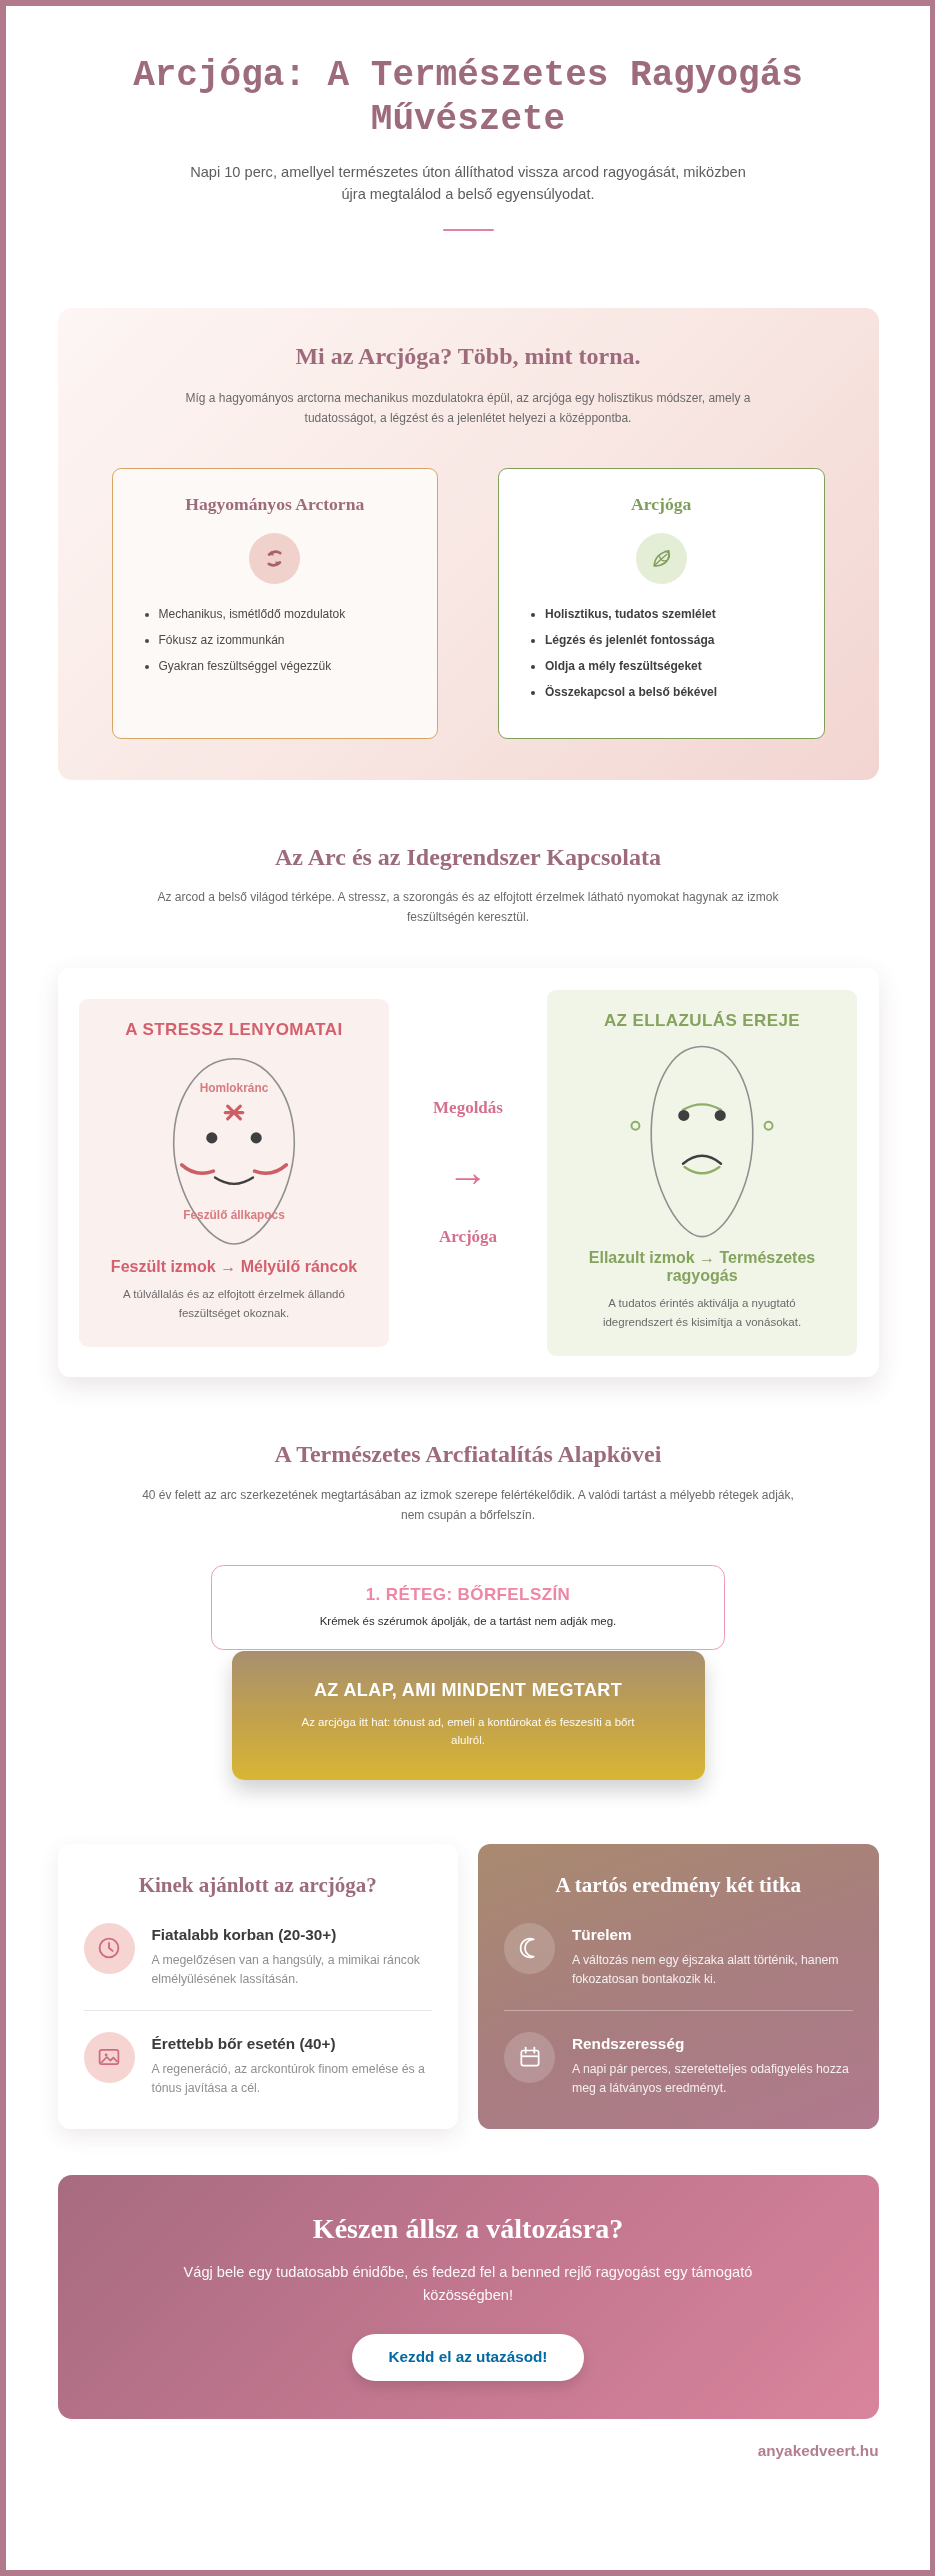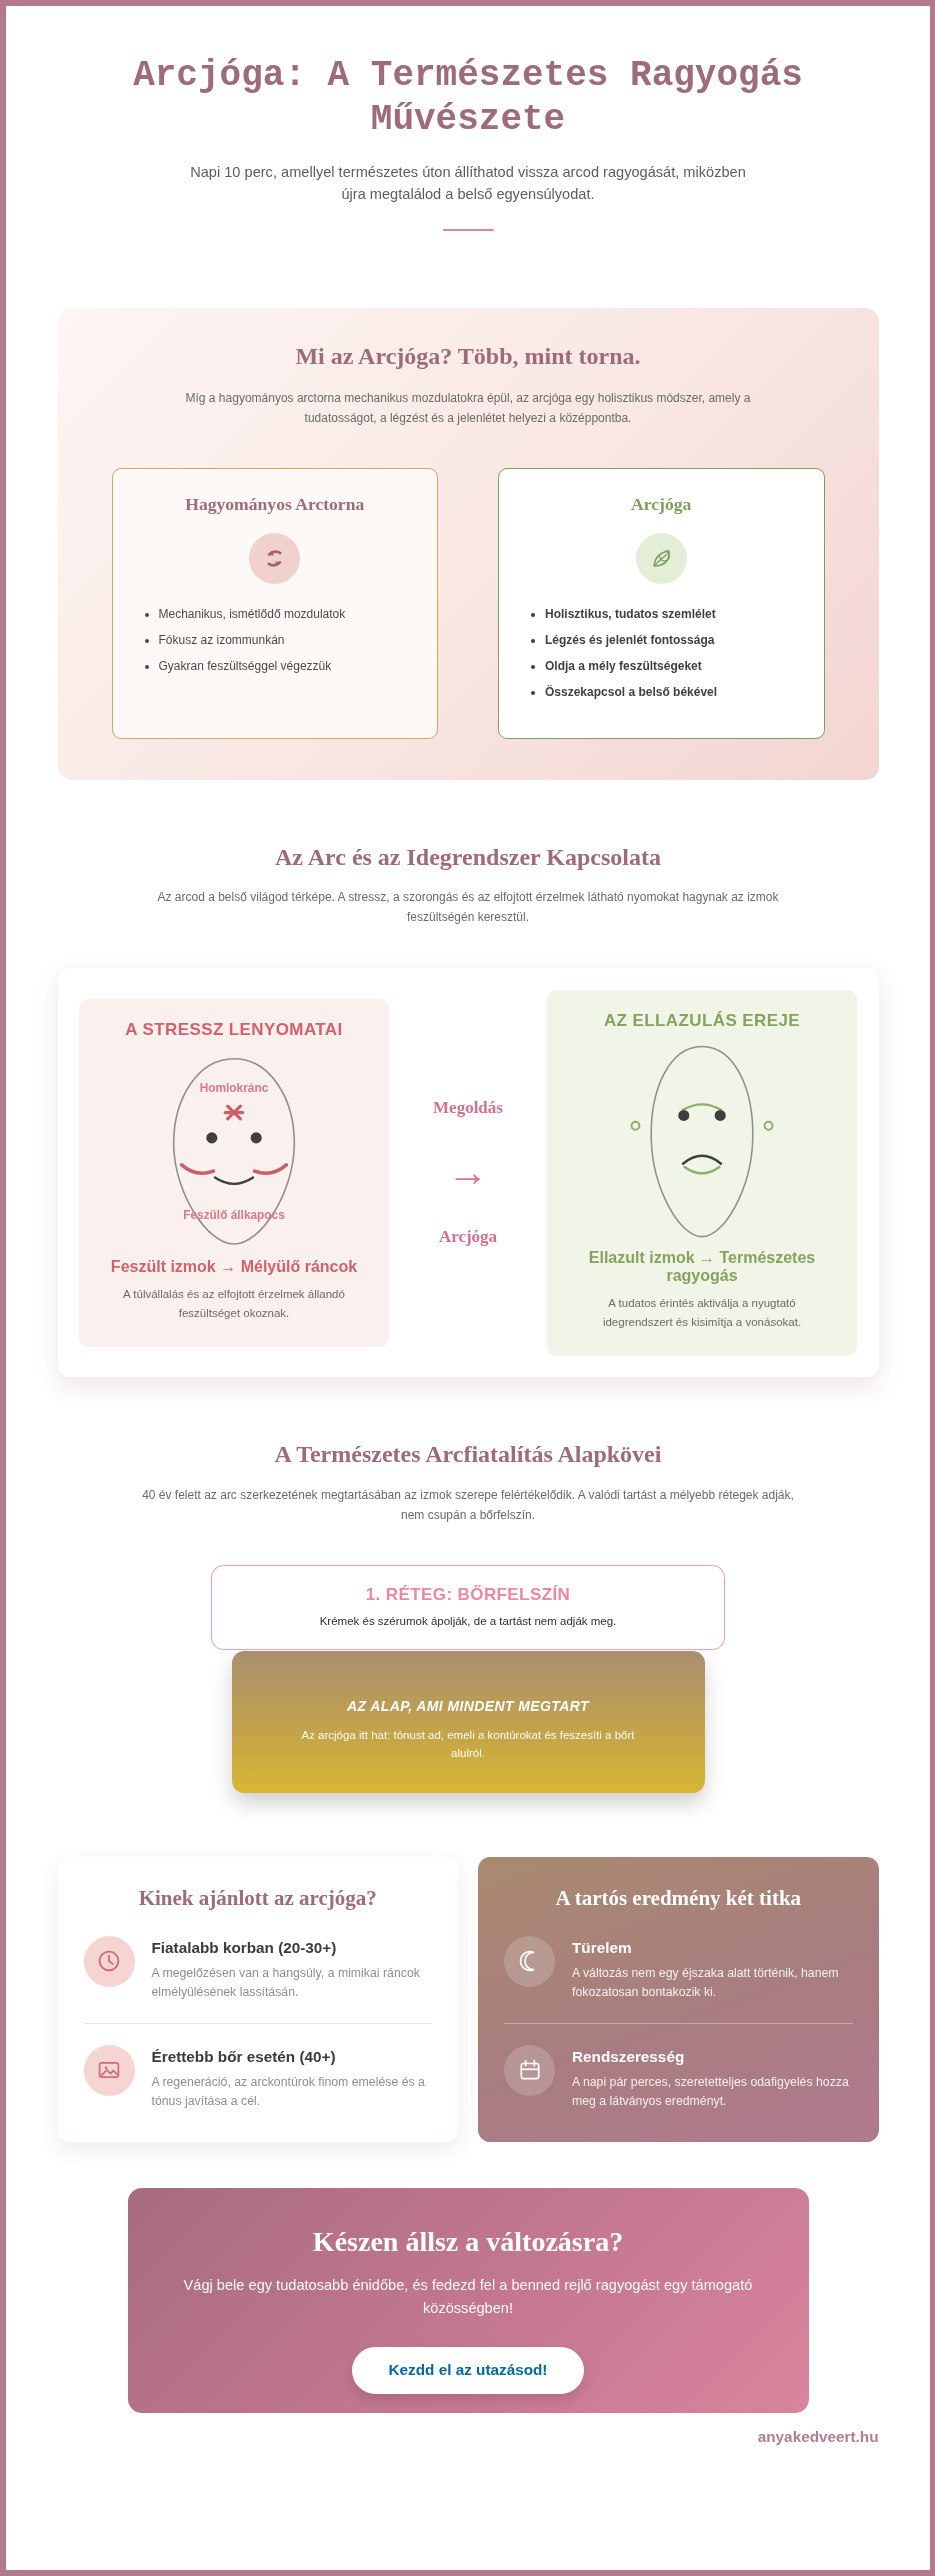--- a/index.html
+++ b/index.html
@@ -60,21 +60,21 @@
 
   
   .layer1 { width:514px; margin:40px auto 0; background:#fff; border:1.5px solid #ef9cb2;
     border-radius:12.3px; padding:19px 23px 22px; text-align:center; position:relative; z-index:2; }
   .layer1 h3 { font-size:17px; color:#ee86a4; margin:0; letter-spacing:0.4px; }
   .layer1 p { font-size:11.5px; color:#2f2f2f; margin:9.2px 0 0; }
   .layer2 { width:473px; margin:1.5px auto 0; border-radius:12.3px; text-align:center; color:#fff;
     background:linear-gradient(180deg,#a8906f 0%,#c3a24b 55%,#d8b634 100%);
     padding:25px 35px 31px; box-shadow:0 10.7px 20px rgba(0,0,0,.18); }
   .layer2 h3 { font-size:21px; margin:0; letter-spacing:0.4px; }
-  .layer2 .sub { font-size:14px; font-weight:bold; margin-top:22px; letter-spacing:0.4px;font-style:italic; }
+  .layer2 .sub { font-size:18px; font-weight:bold; margin-top:4px; letter-spacing:0.4px; }
   .layer2 p { font-size:11.5px; line-height:1.6; color:rgba(255,255,255,.95); margin:11.5px auto 0; max-width:368px; }
 
   
   .duo { display:flex; gap:20px; width:821px; margin:64px auto 0; }
   .duo-card { flex:1; border-radius:12.3px; padding:29px 26px 31px; }
   .duo-card.audience { background:#fff; box-shadow:0 7.7px 20px rgba(120,80,90,.12); }
   .duo-card.secrets  { background:linear-gradient(160deg,#a98a6f 0%,#a87d80 55%,#b07a8e 100%); color:#fff; }
   .duo-title { font-family:"Liberation Serif", serif; font-size:21px; font-weight:bold;
     text-align:center; margin:0 0 24.5px; }
   .audience .duo-title { color:#9d6b7b; } .secrets .duo-title { color:#fff; }
@@ -86,31 +86,31 @@
   .duo-item h4 { font-size:15.3px; margin:3.1px 0 7px; }
   .audience h4 { color:#3b3b3b; } .secrets h4 { color:#fff; }
   .duo-item p { margin:0; font-size:12.3px; line-height:1.55; }
   .audience .duo-item p { color:#8f8f8f; }
   .secrets  .duo-item p { color:rgba(255,255,255,.88); }
   .duo-sep { height:0.8px; margin:21px 0; }
   .audience .duo-sep { background:#e6e6e6; }
   .secrets  .duo-sep { background:rgba(255,255,255,.35); }
 
   
-  .cta { width:681px; margin:46px auto 0; border-radius:14px; text-align:center; color:#fff;
+  .cta { width:821px; margin:46px auto 0; border-radius:14px; text-align:center; color:#fff;
     background:linear-gradient(135deg,#a76b80 0%,#c47890 55%,#d9849d 100%);
-    padding:38px 46px 19px; }
+    padding:38px 46px 38px; }
   .cta h2 { font-family:"Liberation Serif", serif; font-size:28px; margin:0; }
   .cta p { font-size:14.6px; line-height:1.6; max-width:591px; margin:16px auto 0; color:rgba(255,255,255,.95); }
   .cta-btn { display:inline-block; margin-top:26px; background:#fff; color:#0369a1; font-weight:bold;
     font-size:15.3px; padding:14.6px 37px; border-radius:31px; border:none; cursor:pointer;
     font-family:"Liberation Sans", sans-serif; box-shadow:0 6.1px 12.3px rgba(0,0,0,.12); }
 
   
-  .footer { width:821px; margin:0 auto; text-align:right; padding:15.3px 0 0; }
+  .footer { width:821px; margin:8px auto; text-align:right; padding:15.3px 0 0; }
   .footer a { font-size:15.3px; font-weight:bold; color:#b27e92; text-decoration:none; }
 </style>
 </head>
 <body>
 
 <div class="page">
 
   <header>
     <h1 class="main-title">Arcjóga: A Természetes Ragyogás Művészete</h1>
     <p class="subtitle">Napi 10 perc, amellyel természetes úton állíthatod vissza arcod ragyogását, miközben újra megtalálod a belső egyensúlyodat.</p>

